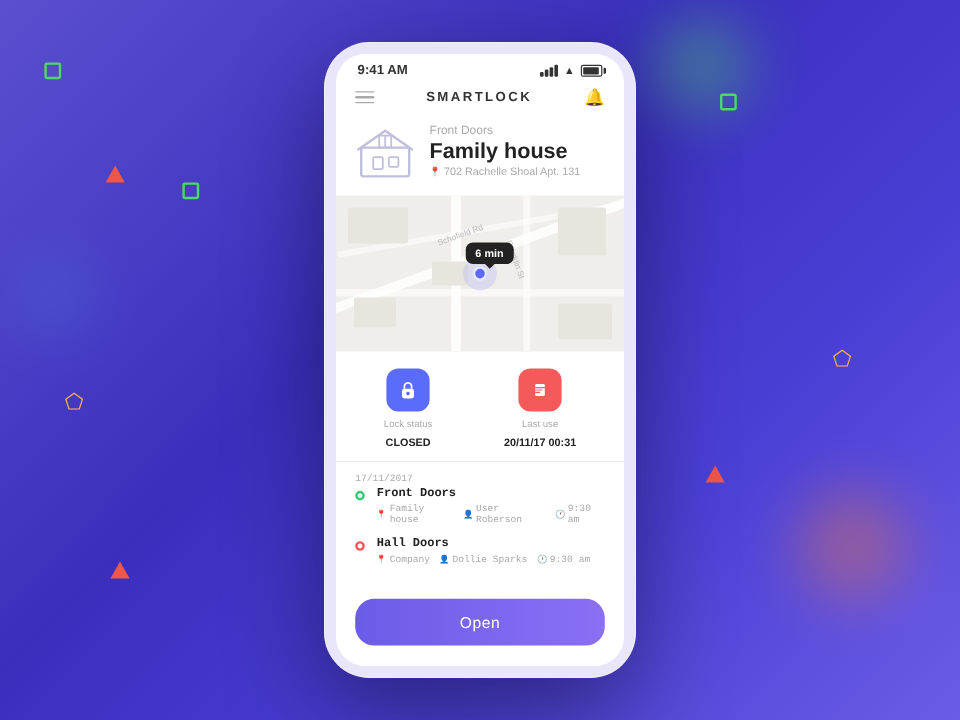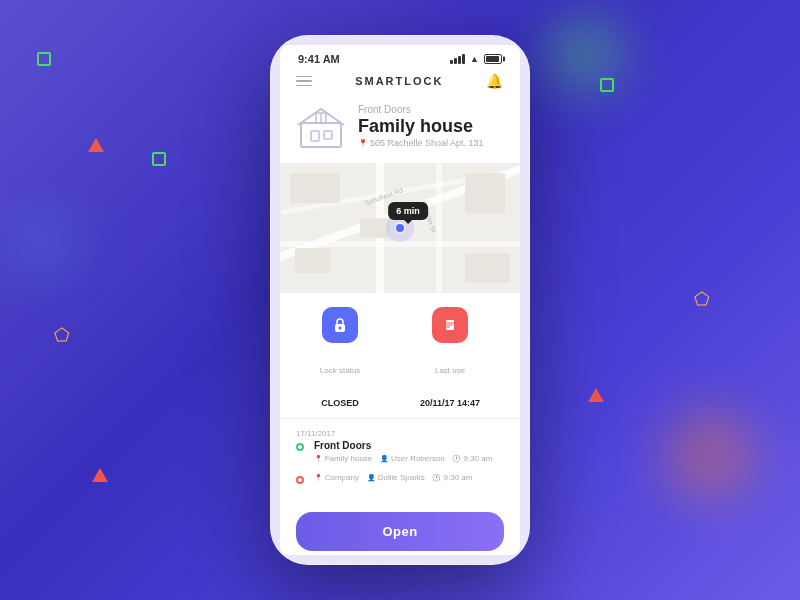--- a/index.html
+++ b/index.html
@@ -30,21 +30,21 @@
       border-radius: 38px;
       padding: 10px;
       box-shadow: 0 30px 80px rgba(0,0,0,0.4), inset 0 0 0 1px rgba(255,255,255,0.3);
       position: relative;
     }
 
     .phone-inner {
       width: 100%;
       height: 100%;
       background: #ffffff;
-      border-radius: 8px;
+      border-radius: 24px;
       overflow: hidden;
       position: relative;
     }
 
     
     .status-bar {
       display: flex;
       justify-content: space-between;
       align-items: center;
       padding: 8px 18px 4px;
@@ -262,21 +262,21 @@
       display: flex;
       justify-content: space-around;
       padding: 14px 10px 10px;
       border-bottom: 1px solid #f0f0f0;
     }
 
     .stat-item {
       display: flex;
       flex-direction: column;
       align-items: center;
-      gap: 23px;
+      gap: 6px;
     }
 
     .stat-icon {
       width: 36px;
       height: 36px;
       border-radius: 10px;
       display: flex;
       align-items: center;
       justify-content: center;
     }
@@ -296,20 +296,21 @@
       font-weight: 700;
       color: #222;
       text-align: center;
     }
 
     
     .history-section {
       padding: 10px 16px;
       flex: 1;
       overflow: hidden;
+      font-family: Liberation Mono, monospace;
     }
 
     .history-date {
       font-size: 8px;
       color: #aaa;
       margin-bottom: 2px;
     }
 
     .history-day {
       font-size: 9px;
@@ -371,21 +372,21 @@
     }
 
     .open-button {
       width: 100%;
       background: linear-gradient(90deg, #6b5ce7, #8b6ff5);
       color: white;
       border: none;
       border-radius: 16px;
       padding: 12px;
       font-size: 13px;
-      font-weight: 700;
+      font-weight: 400;
       cursor: pointer;
       letter-spacing: 0.5px;
     }
 
     
     .deco { position: absolute; pointer-events: none; }
 
     
     .sq {
       width: 14px; height: 14px;
@@ -463,21 +464,21 @@
             <rect x="28" y="30" width="8" height="8" rx="1" fill="none" stroke="#c0bfdc" stroke-width="1.5"></rect>
             <rect x="20" y="12" width="10" height="10" fill="none" stroke="#c0bfdc" stroke-width="1.5"></rect>
             <line x1="25" y1="12" x2="25" y2="22" stroke="#c0bfdc" stroke-width="1.5"></line>
           </svg>
         </div>
         <div class="property-info">
           <div class="property-label">Front Doors</div>
           <div class="property-name">Family house</div>
           <div class="property-address">
             <span style="font-size:8px;color:#aaa;">📍</span>
-            <span>505 Rachelle Shoal Apt. 131</span>
+            <span>702 Rachelle Shoal Apt. 131</span>
           </div>
         </div>
       </div>
 
       <div class="map-section">
         <div class="map-bg">
 
           <div class="map-road" style="width:100%;height:8px;top:35%;transform:rotate(-20deg);left:-10%;width:120%;background:#fff;opacity:0.8;"></div>
           <div class="map-road" style="width:8px;height:100%;top:0;left:40%;background:#fff;opacity:0.8;"></div>
           <div class="map-road" style="width:100%;height:6px;top:60%;background:#fff;opacity:0.6;"></div>
@@ -519,21 +520,21 @@
         <div class="stat-item">
           <div class="stat-icon stat-icon-time">
             <svg width="18" height="18" viewBox="0 0 18 18" fill="none">
               <rect x="5" y="4" width="8" height="10" rx="1" fill="white"></rect>
               <line x1="5" y1="7" x2="13" y2="7" stroke="#f55a5a" stroke-width="1"></line>
               <line x1="5" y1="9" x2="11" y2="9" stroke="#f55a5a" stroke-width="1"></line>
               <line x1="5" y1="11" x2="9" y2="11" stroke="#f55a5a" stroke-width="1"></line>
             </svg>
           </div>
           <div class="stat-label">Last use</div>
-          <div class="stat-value">20/11/17 14:47</div>
+          <div class="stat-value">20/11/17 00:31</div>
         </div>
 
 
       </div>
 
       <div class="history-section">
         <div class="history-date">17/11/2017</div>
 
         <div class="history-item">
           <div class="history-dot-container">
@@ -556,20 +557,21 @@
               </div>
             </div>
           </div>
         </div>
 
         <div class="history-item">
           <div class="history-dot-container">
             <div class="history-dot history-dot-red"></div>
           </div>
           <div class="history-info">
+            <div class="history-title">Hall Doors</div>
             <div class="history-meta">
               <div class="history-meta-item">
                 <span style="font-size:7px;">📍</span>
                 <span>Company</span>
               </div>
               <div class="history-meta-item">
                 <span style="font-size:7px;">👤</span>
                 <span>Dollie Sparks</span>
               </div>
               <div class="history-meta-item">

